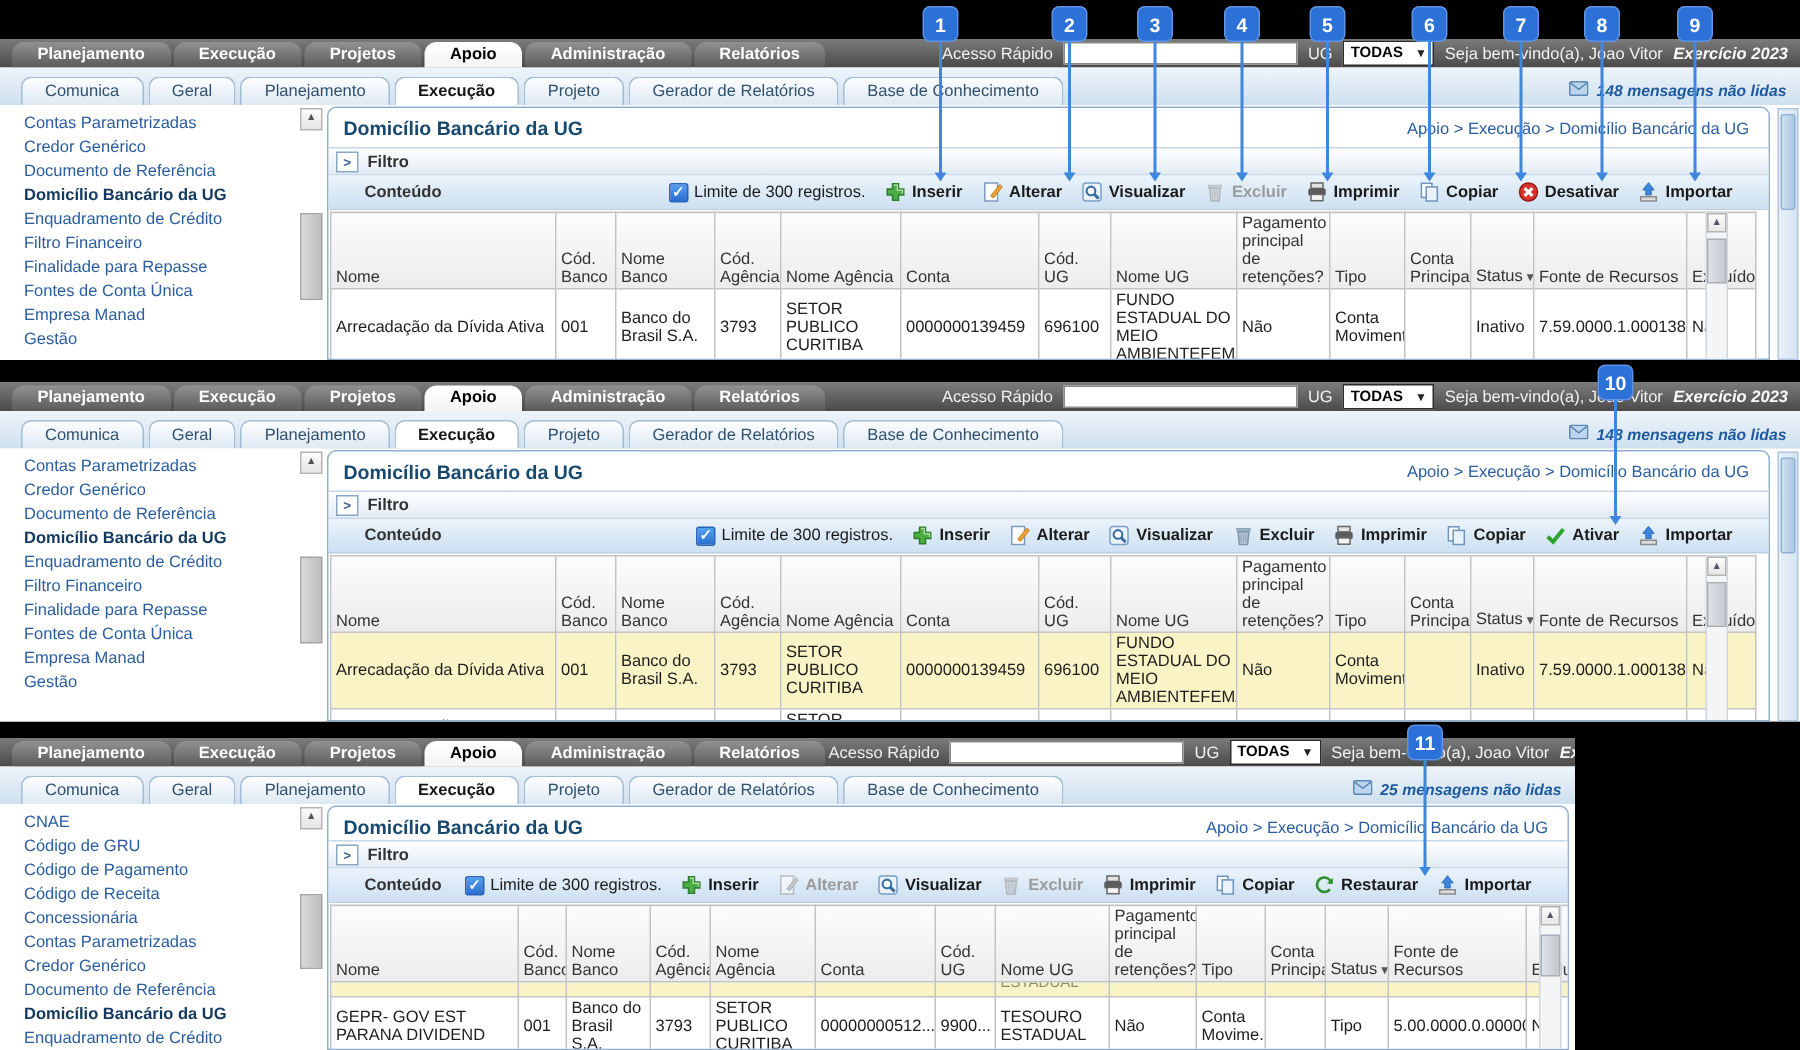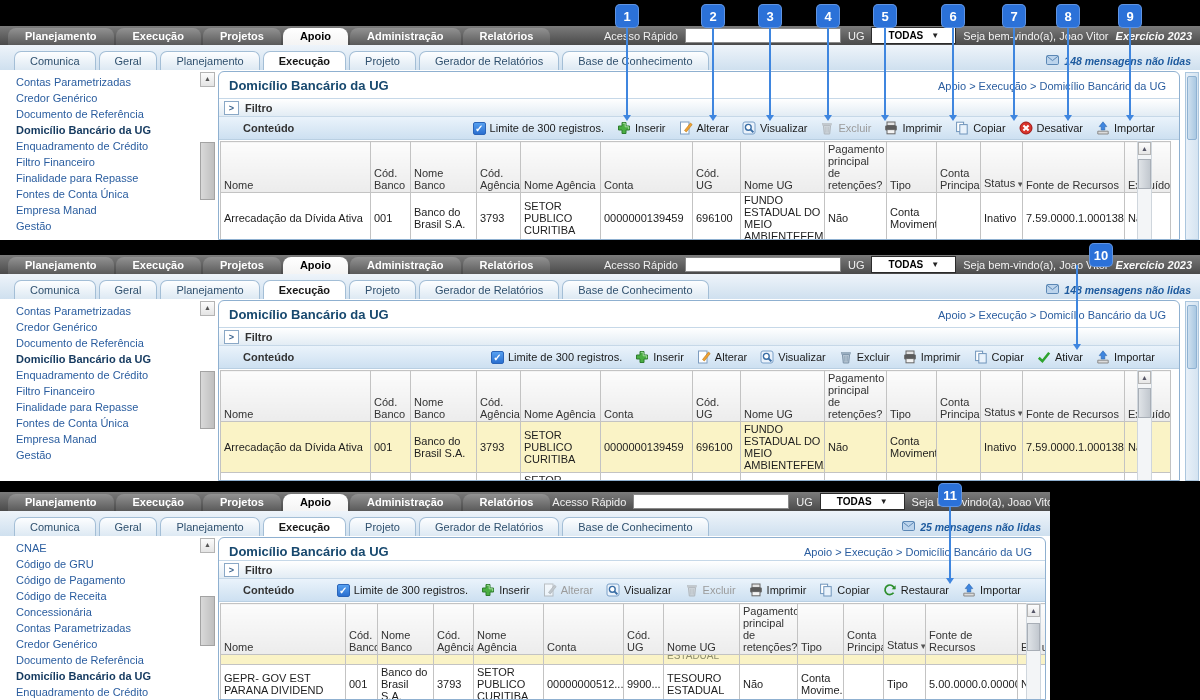--- a/index.html
+++ b/index.html
@@ -8,21 +8,21 @@
 
   .section{position:absolute;left:0;overflow:hidden;background:#fff;}
 
   
   .navbar{height:19px;background:linear-gradient(#7b7b7b,#4a4a4a);display:flex;align-items:flex-end;padding-left:8px;position:relative;}
   .navtab{height:17px;line-height:17px;padding:0 17px;color:#fff;font-size:11px;font-weight:bold;
           background:linear-gradient(#929292,#5a5a5a);border-radius:8px 8px 0 0;margin-right:2px;white-space:nowrap;}
   .navtab.active{background:linear-gradient(#ffffff,#f4f4f4);color:#000;}
   .nav-right{margin-left:auto;display:flex;align-items:center;gap:7px;padding-right:8px;height:19px;color:#f0f0f0;font-size:11px;white-space:nowrap;}
   .quick-input{width:150px;height:13px;border:1px solid #8a8a8a;background:#fff;font-size:10px;padding:0 2px;}
-  .ug-select{background:#fff;border:1px solid #2b2b2b;height:15px;display:flex;align-items:center;gap:8px;padding:0 16px;color:#000;font-size:10px;font-weight:bold;}
+  .ug-select{background:#fff;border:1px solid #2b2b2b;height:15px;display:flex;align-items:center;gap:8px;padding:0 4px;color:#000;font-size:10px;font-weight:bold;}
   .ug-caret{font-size:8px;color:#222;}
   .welcome{color:#f2f2f2;}
   .exercise{font-style:italic;font-weight:bold;color:#fafafa;}
 
   
   .subband{height:25px;background:linear-gradient(#eef4fa,#cfe0ef);border-bottom:1px solid #aec6db;display:flex;align-items:flex-end;padding-left:14px;position:relative;}
   .subtab{height:18px;line-height:18px;padding:0 15px;font-size:11px;color:#2f506e;white-space:nowrap;
           background:linear-gradient(#fdfeff,#dde9f3);border:1px solid #a3bed6;border-bottom:none;border-radius:7px 7px 0 0;margin-right:3px;}
   .subtab.active{background:#fff;font-weight:bold;color:#161616;}
   .messages{position:absolute;right:9px;bottom:3px;display:flex;align-items:center;gap:5px;font-size:10.5px;font-style:italic;color:#1d5a9e;font-weight:bold;}
@@ -48,21 +48,21 @@
             display:flex;align-items:center;justify-content:center;line-height:10px;}
   .filter-label{font-size:11px;font-weight:bold;color:#333;}
 
   .content-bar{height:22px;background:linear-gradient(#eaf3fb,#cde0f1);border-bottom:1px solid #b9cfe2;display:flex;align-items:center;padding:0 24px;}
   .content-label{font-size:11px;font-weight:bold;color:#333;}
   .toolbar{margin-left:auto;display:flex;align-items:center;gap:13px;}
   .limit{display:flex;align-items:center;gap:4px;font-size:11px;color:#1b1b1b;white-space:nowrap;}
   .checkbox{width:13px;height:13px;box-sizing:border-box;background:linear-gradient(#56a0f0,#2a6fd0);border:1px solid #2a64b8;border-radius:2px;
             color:#fff;font-size:10px;line-height:11px;text-align:center;font-weight:bold;}
   .checkbox::after{content:"\2713";}
-  .tool{display:flex;align-items:center;gap:4px;font-size:11px;font-weight:normal;color:#1b1b1b;white-space:nowrap;cursor:default;}
+  .tool{display:flex;align-items:center;gap:4px;font-size:11px;font-weight:bold;color:#1b1b1b;white-space:nowrap;cursor:default;}
   .tool .ticon{display:flex;align-items:center;}
   .tool.disabled{color:#9b9b9b;}
   .tool.disabled .ticon{filter:grayscale(1) opacity(.55);}
 
   .table-wrap{position:relative;margin-left:1px;margin-top:1px;}
   table{border-collapse:collapse;table-layout:fixed;}
   th,td{border:1px solid #c3c3c3;font-size:11px;line-height:12px;padding:1px 3px;overflow:hidden;box-sizing:border-box;}
   th{background:linear-gradient(#fcfcfc,#ececec);color:#333;font-weight:normal;text-align:left;vertical-align:bottom;}
   td{color:#1d1d1d;background:#fff;vertical-align:middle;}
   tr.selected td{background:#faf3c6;}
@@ -911,20 +911,20 @@
     </div>
     <div class="cline" style="left: 1067px; top: 26px; height: 90px;"></div>
     <div class="callout" style="left: 1056px; top: 4px;">
       <div class="badge">8</div>
     </div>
     <div class="cline" style="left: 1129px; top: 26px; height: 90px;"></div>
     <div class="callout" style="left: 1118px; top: 4px;">
       <div class="badge">9</div>
     </div>
     <div class="cline" style="left: 1076px; top: 265px; height: 80px;"></div>
-    <div class="callout" style="left: 1089px; top: 243px;">
+    <div class="callout" style="left: 1065px; top: 243px;">
       <div class="badge">10</div>
     </div>
     <div class="cline" style="left: 949px; top: 505px; height: 74px;"></div>
     <div class="callout" style="left: 938px; top: 483px;">
       <div class="badge">11</div>
     </div>
   </div>
 
 </body></html>

